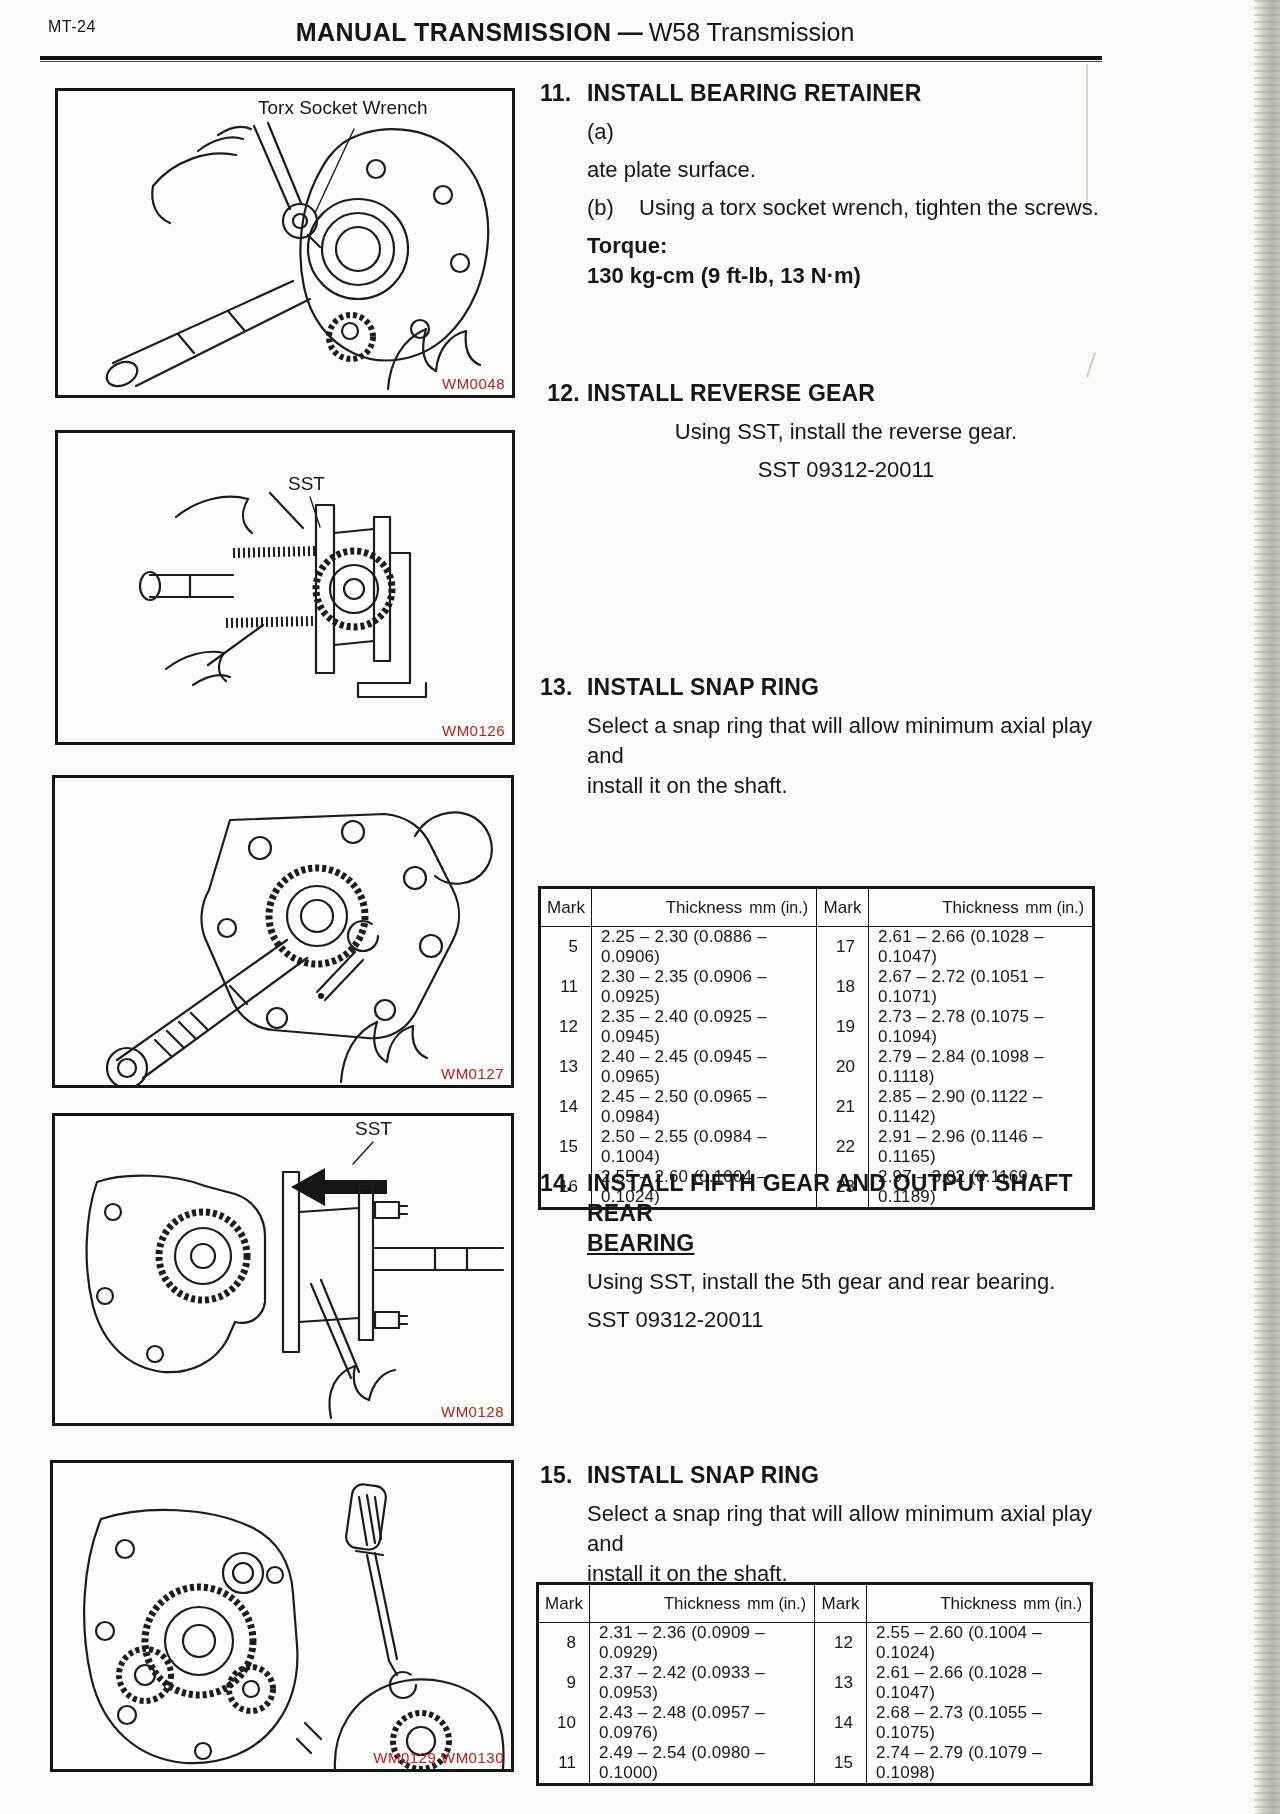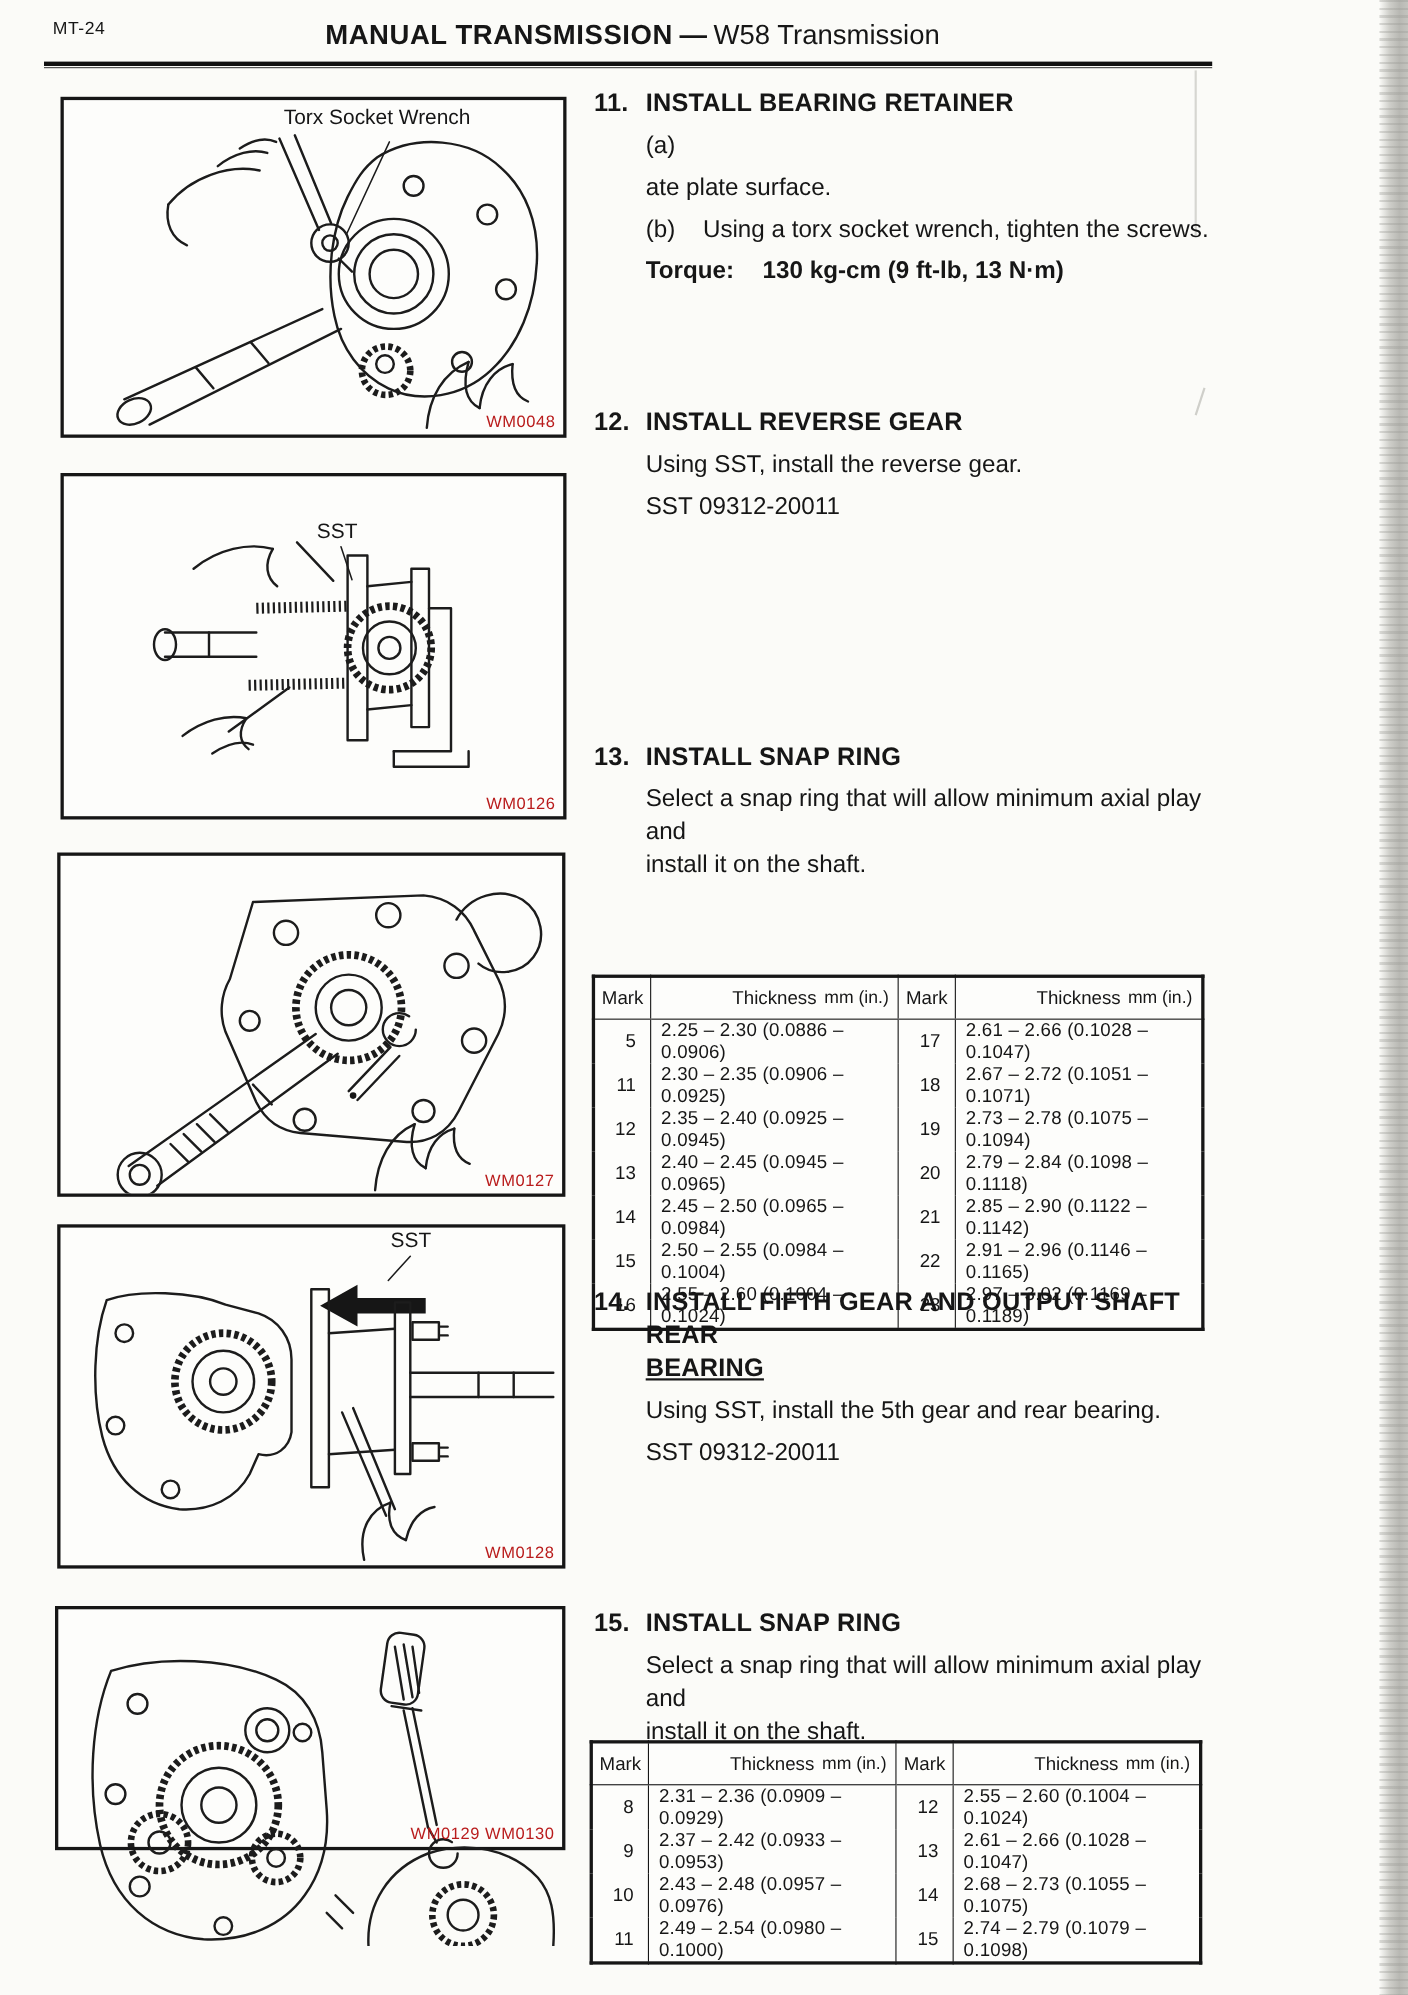--- a/index.html
+++ b/index.html
@@ -43,21 +43,21 @@
   
   .step{left:540px;width:565px;}
   .step-head{display:flex;font-size:23px;font-weight:700;letter-spacing:.2px;line-height:30px;margin-bottom:9px;}
   .step-num{width:47px;flex:none;}
   .step-title .t2{display:block;text-decoration:underline;}
   .step-body{margin-left:47px;font-size:22px;line-height:30px;}
   .line{display:flex;margin-bottom:8px;}
   .letter{width:52px;flex:none;}
   .note-label{margin-right:20px;flex:none;}
   .cont{margin-bottom:8px;}
-  .torque{font-weight:700;}
+  .torque{font-weight:700;flex-direction:column;}
   .torque .tl{margin-right:26px;flex:none;}
 
   
   .spec-table{border-collapse:collapse;background:#fdfdfb;table-layout:fixed;}
   .spec-table td,.spec-table th{font-weight:400;font-size:17px;color:#161616;padding:0;margin-left:32px;}
   .spec-table th{height:37px;}
   .spec-table td{height:29px;}
   .col-mark{width:52px;}
   .col-thick{width:225px;}
   .spec-table{border:3px solid #161616;}
@@ -199,21 +199,21 @@
     <path class="ln" d="M380 132 L380 154 M412 132 L412 154"></path>
     <path class="ln" d="M256 168 L296 262 M266 164 L304 256"></path>
     <path class="ln" d="M276 302 C270 274 282 256 300 250"></path>
     <path class="ln" d="M300 250 C296 268 302 280 314 284"></path>
     <path class="ln" d="M314 284 C318 266 328 256 340 254"></path>
   </svg>
   <div class="fig-callout" style="left:300px;top:2px;">SST</div>
   <div class="fig-code">WM0128</div>
 </div>
 
-<div class="abs fig" style="left:50px;top:1460px;width:464px;height:222px;text-decoration:underline;">
+<div class="abs fig" style="left:50px;top:1460px;width:464px;height:312px;text-decoration:underline;">
   <svg width="458" height="306" viewBox="0 0 458 306">
     <path class="ln" d="M48 56 C30 100 26 160 38 214 C50 266 86 296 132 300 C170 302 204 288 224 260 C240 238 246 210 244 182 L240 130 C238 100 224 76 198 64 C156 44 92 42 48 56 Z"></path>
     <circle class="ln" cx="72" cy="86" r="9"></circle>
     <circle class="ln" cx="52" cy="168" r="9"></circle>
     <circle class="ln" cx="74" cy="252" r="9"></circle>
     <circle class="ln" cx="150" cy="288" r="8"></circle>
     <circle class="ln" cx="222" cy="112" r="8"></circle>
     <circle class="teeth" cx="146" cy="178" r="54"></circle>
     <circle class="ln" cx="146" cy="178" r="34"></circle>
     <circle class="ln" cx="146" cy="178" r="16"></circle>
@@ -251,21 +251,21 @@
       <span class="letter">(b)</span>
       <span>Using a torx socket wrench, tighten the screws.</span>
     </div>
     <div class="line torque">
       <span class="tl">Torque:</span>
       <span>130 kg-cm (9 ft-lb, 13 N·m)</span>
     </div>
   </div>
 </div>
 
-<div class="abs step" style="top:368px;">
+<div class="abs step" style="top:378px;text-align:center;">
   <div class="step-head">
     <span class="step-num">12.</span>
     <span class="step-title">INSTALL REVERSE GEAR</span>
   </div>
   <div class="step-body">
     <div class="cont">Using SST, install the reverse gear.</div>
     <div class="cont">SST 09312-20011</div>
   </div>
 </div>
 

